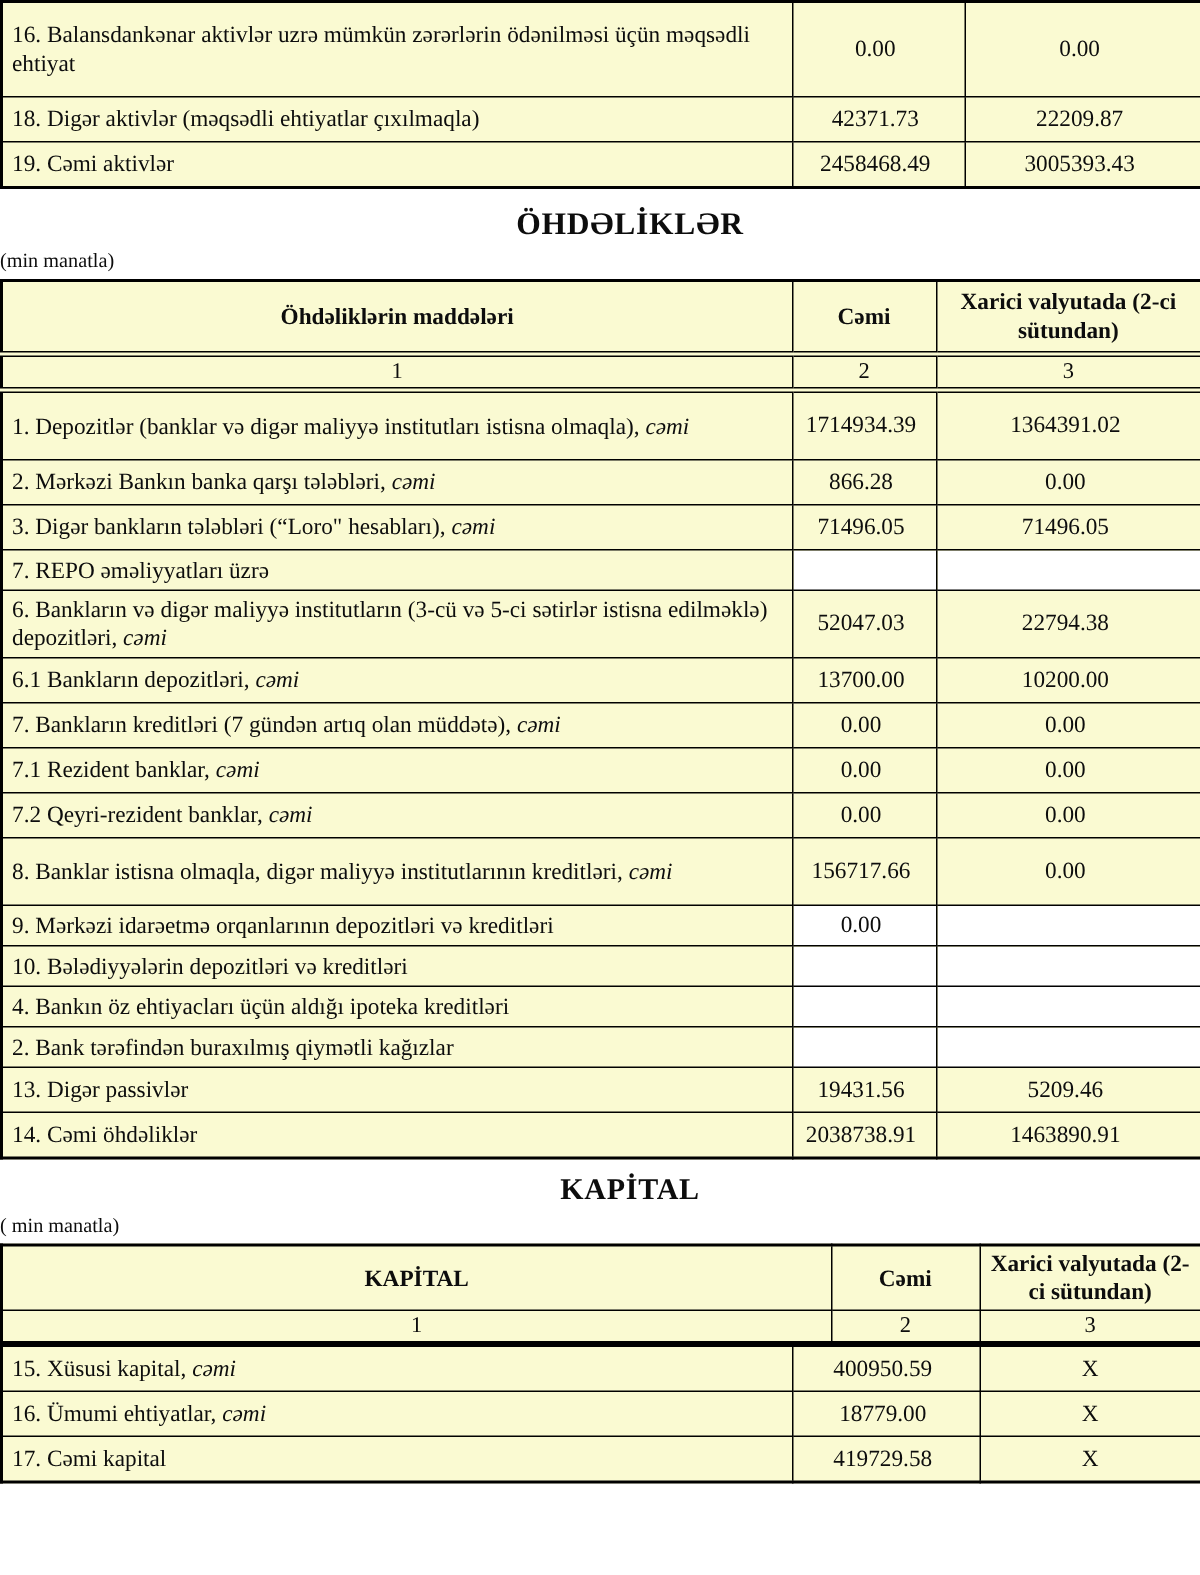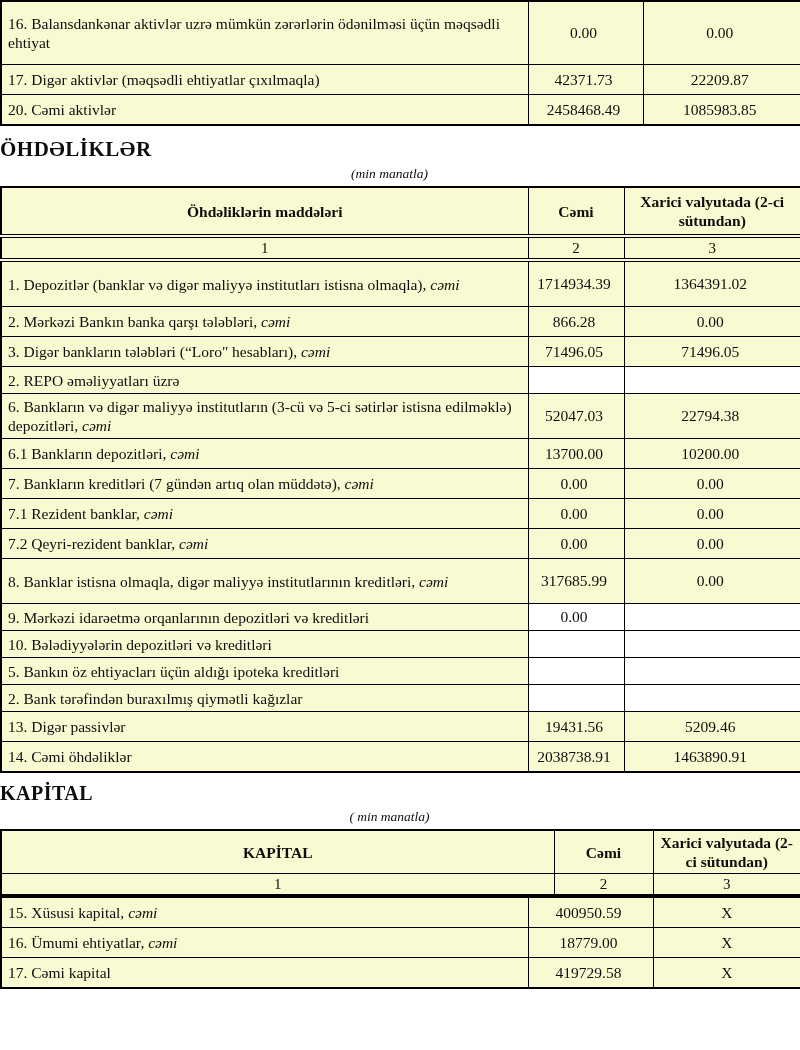--- a/index.html
+++ b/index.html
@@ -54,30 +54,31 @@
   }
   .liab .head-row th { border-bottom: 4px double #000; }
   .liab .index-row td { border-bottom: 4px double #000; }
 
   
   .cap-head { border-bottom: none; }
   .cap-head thead th { height: 40px; }
   .cap-body { border-top: 2px solid #000; }
 
   .section-title {
+    text-align: center;
     font-weight: bold;
     font-size: 21px;
     line-height: 26px;
     margin: 10px 0 0 0;
     letter-spacing: 0.5px;
+    padding-left: 40px;
   }
   .cap-title { margin-top: 8px; font-size: 20px; line-height: 24px; }
   .unit-note {
-    text-align: center;
-    font-style: italic;
+    text-align: left;
     font-size: 13.5px;
     line-height: 16px;
     margin: 4px 21px 4px 0;
   }
   i.sfx { font-style: italic; }
 </style>
 </head>
 <body>
 
 <div class="page">
@@ -88,28 +89,28 @@
         <col style="width:115px">
         <col style="width:158px">
     </colgroup>
     <tbody id="assets-body">
         <tr class="tall">
           <td class="lbl">16. Balansdankənar aktivlər uzrə mümkün zərərlərin ödənilməsi üçün məqsədli ehtiyat</td>
           <td class="val">0.00</td>
           <td class="val">0.00</td>
         </tr>
         <tr>
-          <td class="lbl">17. Digər aktivlər (məqsədli ehtiyatlar çıxılmaqla)</td>
+          <td class="lbl">18. Digər aktivlər (məqsədli ehtiyatlar çıxılmaqla)</td>
           <td class="val">42371.73</td>
           <td class="val">22209.87</td>
         </tr>
         <tr>
-          <td class="lbl">20. Cəmi aktivlər</td>
+          <td class="lbl">19. Cəmi aktivlər</td>
           <td class="val">2458468.49</td>
-          <td class="val">1085983.85</td>
+          <td class="val">3005393.43</td>
         </tr>
       </tbody>
   </table>
 
   <h2 class="section-title">ÖHDƏLİKLƏR</h2>
   <div class="unit-note">(min manatla)</div>
 
   <table class="tbl liab">
     <colgroup>
       <col style="width:527px">
@@ -138,21 +139,21 @@
           <td class="lbl">2. Mərkəzi Bankın banka qarşı tələbləri, <i class="sfx">cəmi</i></td>
           <td class="val">866.28</td>
           <td class="val">0.00</td>
         </tr>
         <tr>
           <td class="lbl">3. Digər bankların tələbləri (“Loro" hesabları), <i class="sfx">cəmi</i></td>
           <td class="val">71496.05</td>
           <td class="val">71496.05</td>
         </tr>
         <tr class="short">
-          <td class="lbl">2. REPO əməliyyatları üzrə</td>
+          <td class="lbl">7. REPO əməliyyatları üzrə</td>
           <td class="val white"></td>
           <td class="val white"></td>
         </tr>
         <tr class="tall">
           <td class="lbl">6. Bankların və digər maliyyə institutların (3-cü və 5-ci sətirlər istisna edilməklə) depozitləri, <i class="sfx">cəmi</i></td>
           <td class="val">52047.03</td>
           <td class="val">22794.38</td>
         </tr>
         <tr>
           <td class="lbl">6.1 Bankların depozitləri, <i class="sfx">cəmi</i></td>
@@ -169,35 +170,35 @@
           <td class="val">0.00</td>
           <td class="val">0.00</td>
         </tr>
         <tr>
           <td class="lbl">7.2 Qeyri-rezident banklar, <i class="sfx">cəmi</i></td>
           <td class="val">0.00</td>
           <td class="val">0.00</td>
         </tr>
         <tr class="tall">
           <td class="lbl">8. Banklar istisna olmaqla, digər maliyyə institutlarının kreditləri, <i class="sfx">cəmi</i></td>
-          <td class="val">317685.99</td>
+          <td class="val">156717.66</td>
           <td class="val">0.00</td>
         </tr>
         <tr class="short">
           <td class="lbl">9. Mərkəzi idarəetmə orqanlarının depozitləri və kreditləri</td>
           <td class="val white">0.00</td>
           <td class="val white"></td>
         </tr>
         <tr class="short">
           <td class="lbl">10. Bələdiyyələrin depozitləri və kreditləri</td>
           <td class="val white"></td>
           <td class="val white"></td>
         </tr>
         <tr class="short">
-          <td class="lbl">5. Bankın öz ehtiyacları üçün aldığı ipoteka kreditləri</td>
+          <td class="lbl">4. Bankın öz ehtiyacları üçün aldığı ipoteka kreditləri</td>
           <td class="val white"></td>
           <td class="val white"></td>
         </tr>
         <tr class="short">
           <td class="lbl">2. Bank tərəfindən buraxılmış qiymətli kağızlar</td>
           <td class="val white"></td>
           <td class="val white"></td>
         </tr>
         <tr>
           <td class="lbl">13. Digər passivlər</td>

